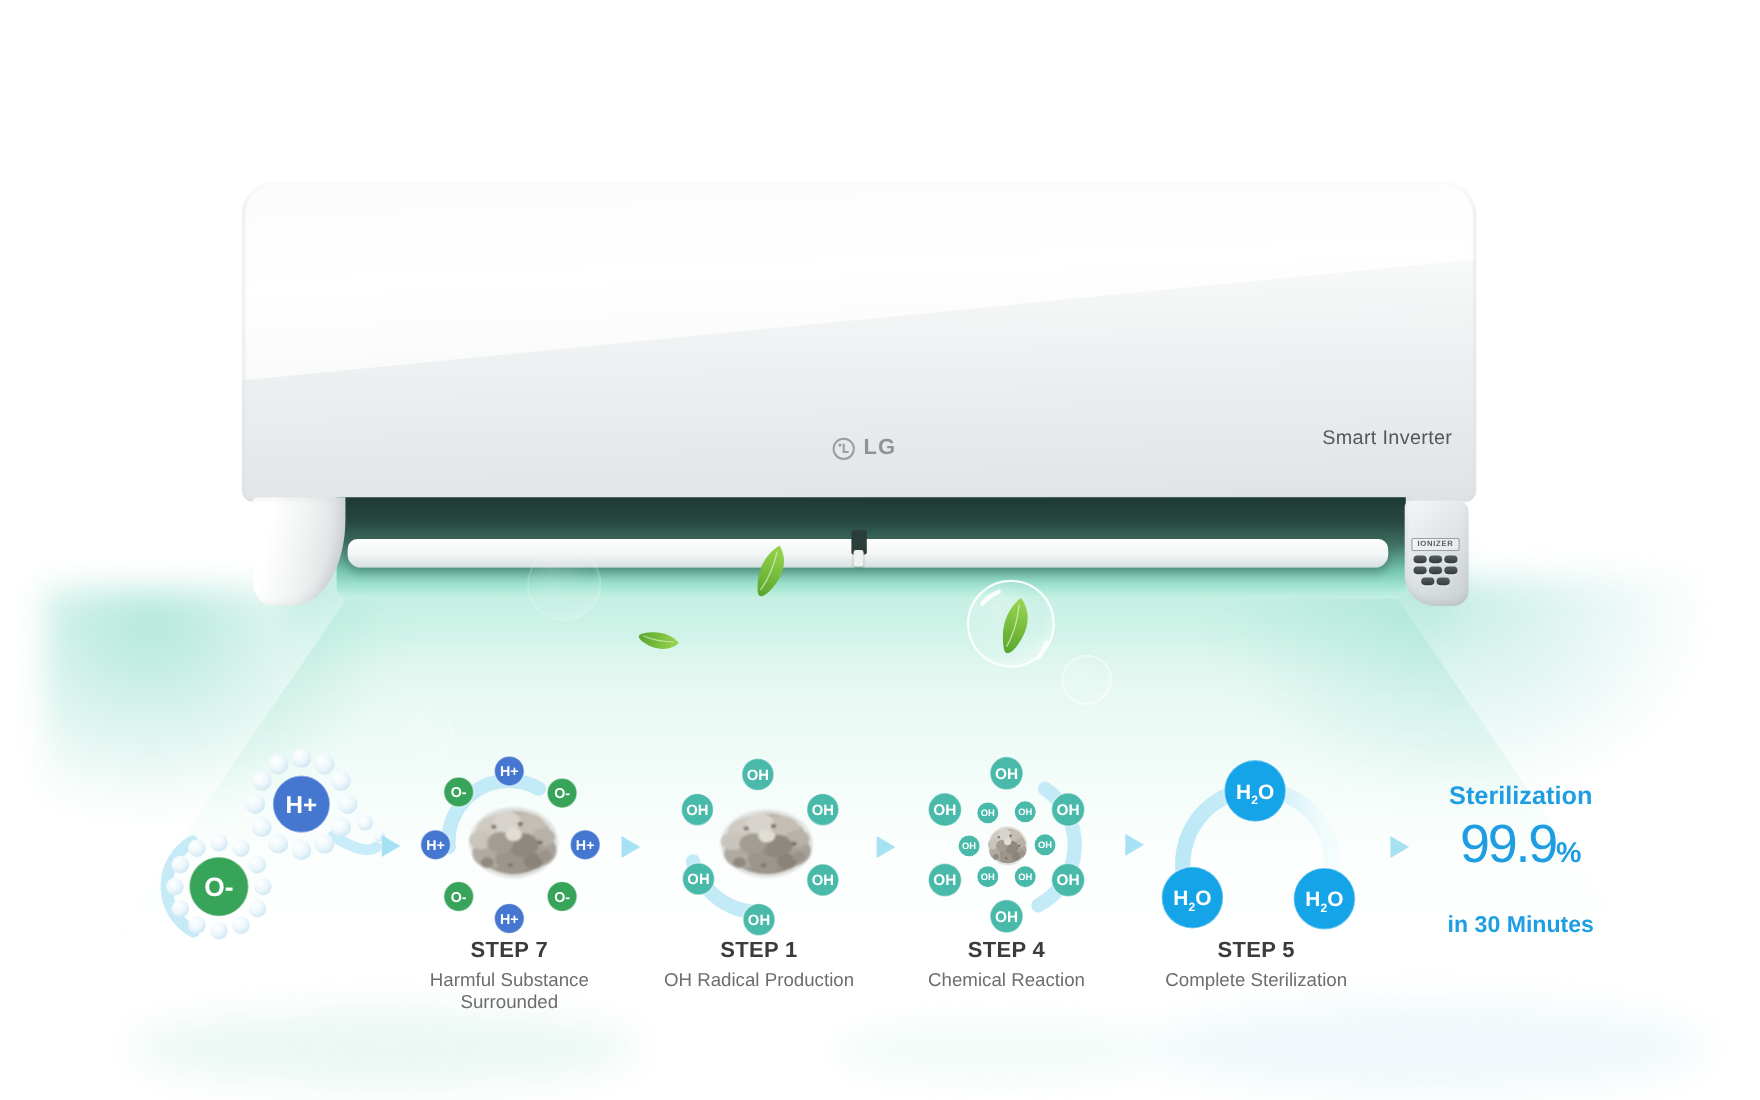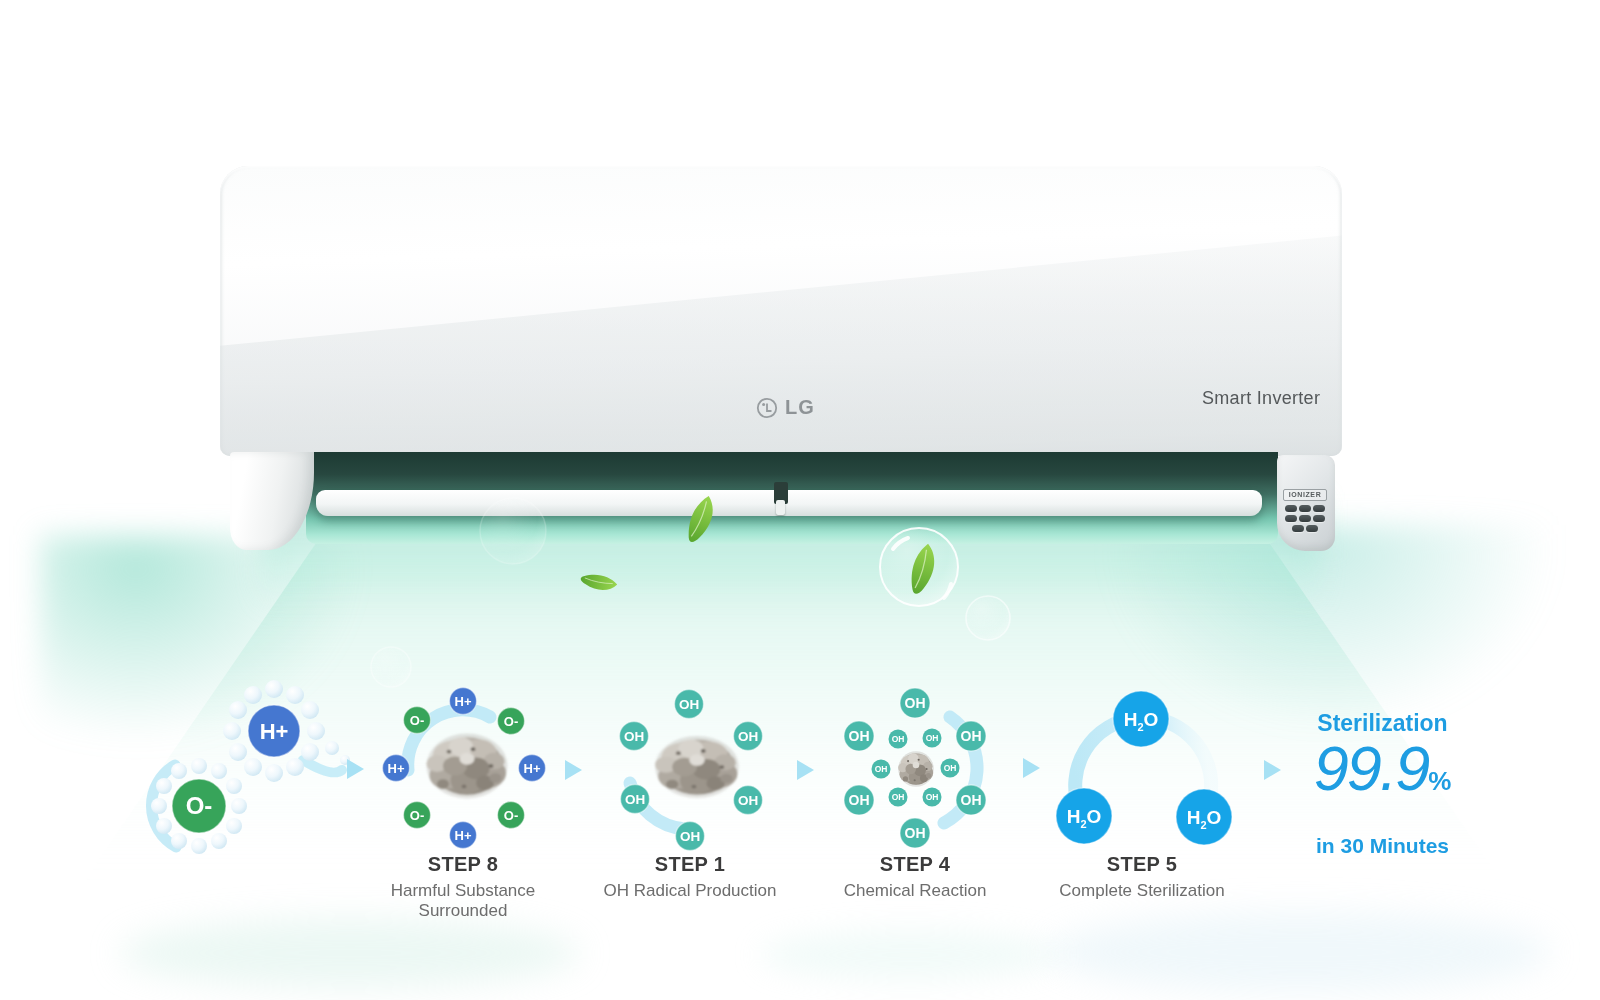--- a/index.html
+++ b/index.html
@@ -74,21 +74,21 @@
   
   .step-text{position:absolute;top:853px;width:220px;text-align:center;}
   .step-label{font-size:20px;font-weight:bold;color:#3b3b3b;letter-spacing:.3px;}
   .step-title{margin:5px auto 0;font-size:17px;line-height:20px;color:#6d6d6d;}
   .w-narrow .step-title{width:160px;}
 
   
   .result{position:absolute;left:1290px;top:710px;width:185px;text-align:center;color:#1e9de2;}
   .result-title{font-size:23px;font-weight:700;}
   .result-big{margin-top:2px;line-height:58px;white-space:nowrap;}
-  .result-value{font-size:63px;font-weight:400;letter-spacing:-2px;font-style:italic;}
+  .result-value{font-size:49px;font-weight:400;letter-spacing:-2px;}
   .result-unit{font-size:26px;font-weight:600;}
   .result-duration{margin-top:20px;font-size:21px;font-weight:bold;}
 </style>
 </head>
 <body>
 
 <div class="stage">
 
   <div class="flow flow-cone"></div>
   <div class="flow flow-left"></div>
@@ -370,21 +370,21 @@
       </g>
       <g>
         <circle cx="1204" cy="817" r="28" fill="#16a4e8" stroke="rgba(255,255,255,.4)" stroke-width="1.6"></circle>
         <text x="1204" y="824" text-anchor="middle" fill="#ffffff" font-weight="bold"><tspan font-size="19">H</tspan><tspan font-size="11" dy="5">2</tspan><tspan font-size="19" dy="-5">O</tspan></text>
       </g>
     </g>
     <polygon points="1264,760 1281,770 1264,780" fill="#a7e1f4"></polygon>
   </svg>
 
   <div class="step-text w-narrow" style="left:353px">
-    <div class="step-label">STEP 8</div>
+    <div class="step-label">STEP 7</div>
     <div class="step-title">Harmful Substance Surrounded</div>
   </div>
   <div class="step-text" style="left:580px">
     <div class="step-label">STEP 1</div>
     <div class="step-title">OH Radical Production</div>
   </div>
   <div class="step-text" style="left:805px">
     <div class="step-label">STEP 4</div>
     <div class="step-title">Chemical Reaction</div>
   </div>

